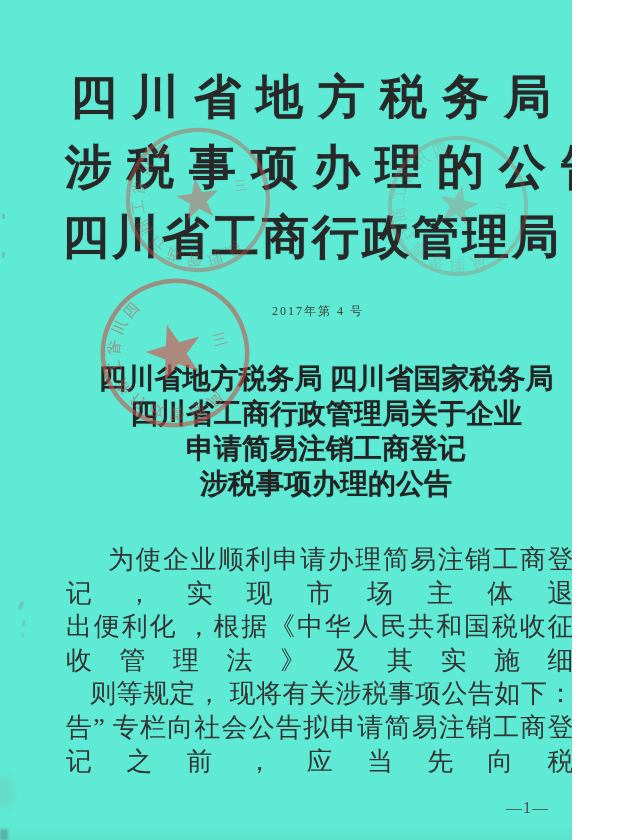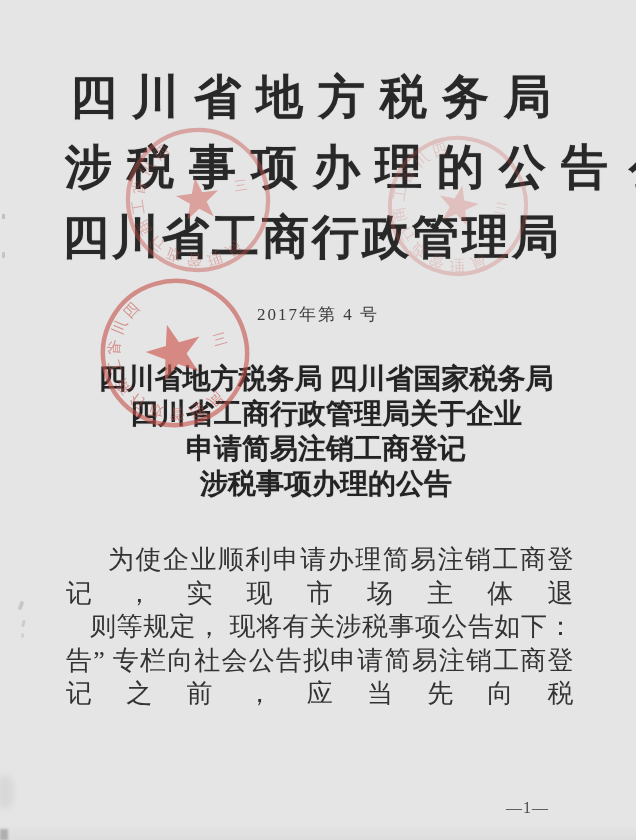--- a/index.html
+++ b/index.html
@@ -1,38 +1,38 @@
 <!DOCTYPE html>
 <html><head>
 <meta charset="utf-8">
 <style>
   html,body{margin:0;padding:0;}
   .page{
     position:relative;
-    width:636px;height:840px;
-    background:#e5e5e5;
+    width:572px;height:840px;
+    background:#5eead4;
     overflow:hidden;
     font-family:"Liberation Serif","DejaVu Serif",serif;
   }
   
   .hdr{
     position:absolute;
     color:#282828;
     font-weight:bold;
     white-space:nowrap;
     text-shadow:0 0 1px rgba(20,20,20,0.35);
   }
   .hdr1{left:70px;top:66px;font-size:47px;letter-spacing:15px;}
   .hdr2{left:65px;top:136px;font-size:47px;letter-spacing:15px;}
   .hdr2 .suffix{letter-spacing:0;margin-left:6px;}
   .hdr3{left:62px;top:206px;font-size:47px;letter-spacing:3px;}
   
   .doc-num{
     position:absolute;left:0;top:303px;width:636px;
-    text-align:center;font-size:17px;color:#3a3a3a;letter-spacing:2px;
+    text-align:center;font-size:12px;color:#3a3a3a;letter-spacing:2px;
   }
   
   .title-block{
     position:absolute;left:8px;top:361px;width:636px;
     text-align:center;
   }
   .title-line{
     font-size:28px;line-height:35px;font-weight:bold;color:#232323;
     text-shadow:0 0 1px rgba(20,20,20,0.3);
   }
@@ -83,20 +83,21 @@
 
   <div class="title-block" id="title-block">
       <div class="title-line">四川省地方税务局 四川省国家税务局</div>
       <div class="title-line">四川省工商行政管理局关于企业</div>
       <div class="title-line">申请简易注销工商登记</div>
       <div class="title-line">涉税事项办理的公告</div>
     </div>
 
   <div class="body-block" id="body-block">
       <div class="body-line indent justify">为使企业顺利申请办理简易注销工商登记，实现市场主体退</div>
+      <div class="body-line justify">出便利化 ，根据《中华人民共和国税收征收管理法》及其实施细</div>
       <div class="body-line short">则等规定， 现将有关涉税事项公告如下：</div>
       <div class="body-line justify">告” 专栏向社会公告拟申请简易注销工商登记之前，应当先向税</div>
     </div>
 
   <div class="page-num">—1—</div>
 
   <div class="seal seal-a">
     <svg width="172" height="176" viewBox="-86 -88 172 176">
       <circle r="70" fill="none" stroke="#c65048" stroke-width="4.2" opacity="0.7"></circle>
       <path d="M0,-28 L6.5,-8.9 L26.6,-8.7 L10.5,3.4 L16.5,22.7 L0,11 L-16.5,22.7 L-10.5,3.4 L-26.6,-8.7 L-6.5,-8.9 Z" transform="scale(0.8)" fill="#cf5d55" opacity="0.8"></path>

